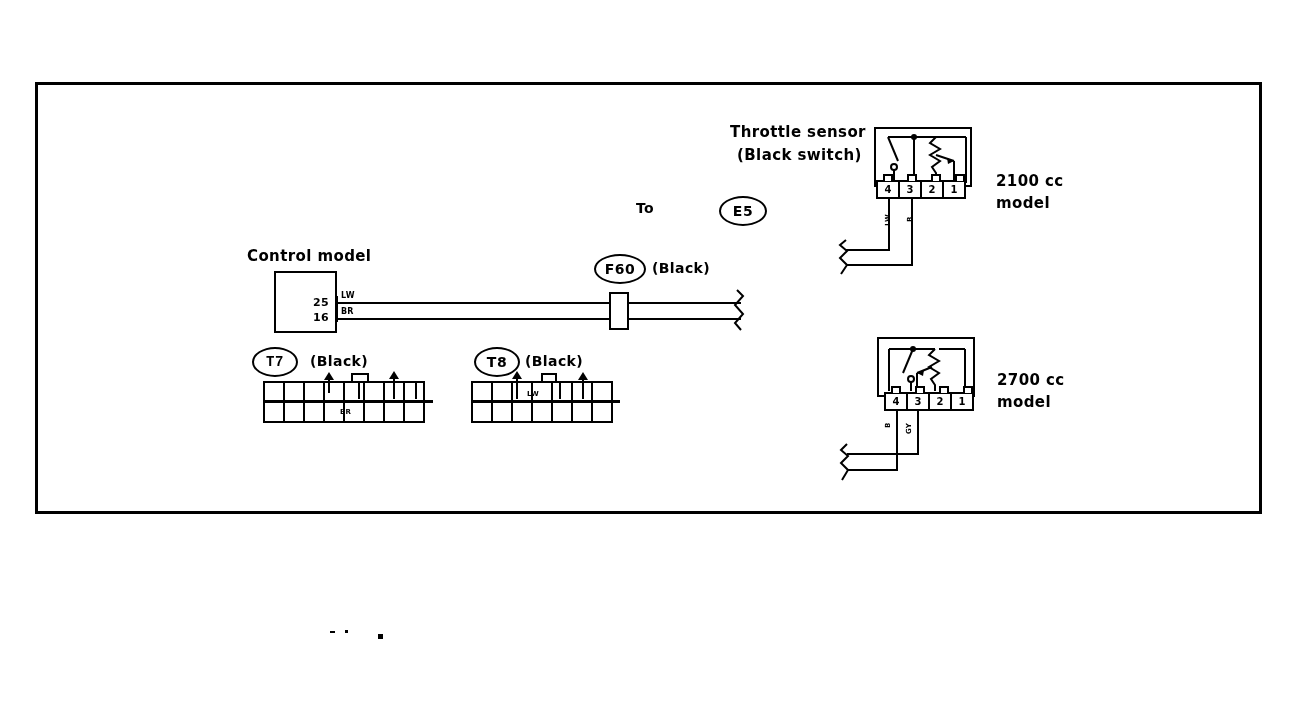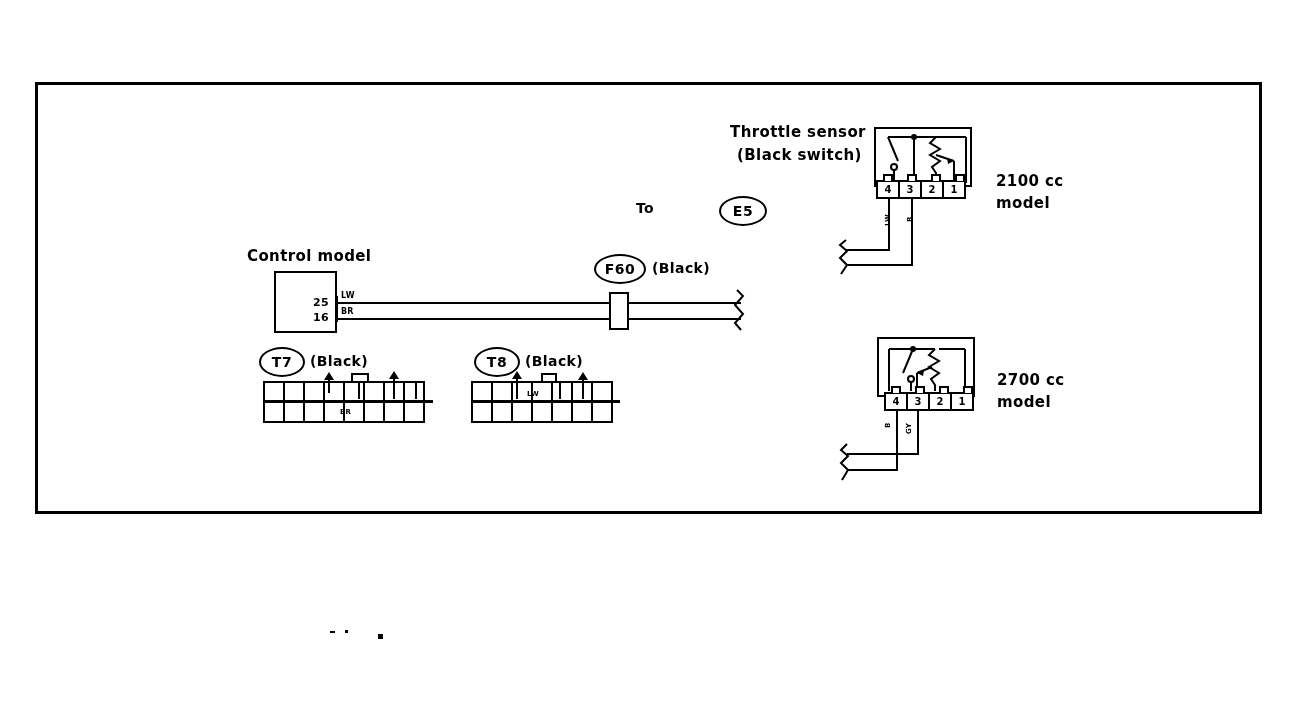--- a/index.html
+++ b/index.html
@@ -134,21 +134,21 @@
   <svg class="abs" style="left:733px; top:288px;" width="18" height="44">
     <path d="M4 2 L10 8 L2 17 L10 26 L2 35 L8 42" stroke="#000" stroke-width="2" fill="none"></path>
   </svg>
 
   <div class="abs ellipse" style="left:594px; top:254px; width:48px; height:26px;">F60</div>
   <div class="abs txt t-md" style="left:652px; top:260px;">(Black)</div>
 
   <div class="abs txt t-md" style="left:636px; top:200px;">To</div>
   <div class="abs ellipse" style="left:719px; top:196px; width:44px; height:26px;">E5</div>
 
-  <div class="abs ellipse" style="left:259px; top:347px; width:42px; height:26px;">T7</div>
+  <div class="abs ellipse" style="left:252px; top:347px; width:42px; height:26px;font-family:Liberation Mono, monospace;">T7</div>
   <div class="abs txt t-md" style="left:310px; top:353px;">(Black)</div>
 
   <div class="abs" style="left:263px; top:381px;">
 
     <div class="strip-row">
       <div class="cell" style="width:22px; height:22px;"></div>
       <div class="cell" style="width:22px; height:22px;"></div>
       <div class="cell" style="width:22px; height:22px;"></div>
       <div class="cell" style="width:22px; height:22px;"></div>
       <div class="cell" style="width:22px; height:22px;"></div>

